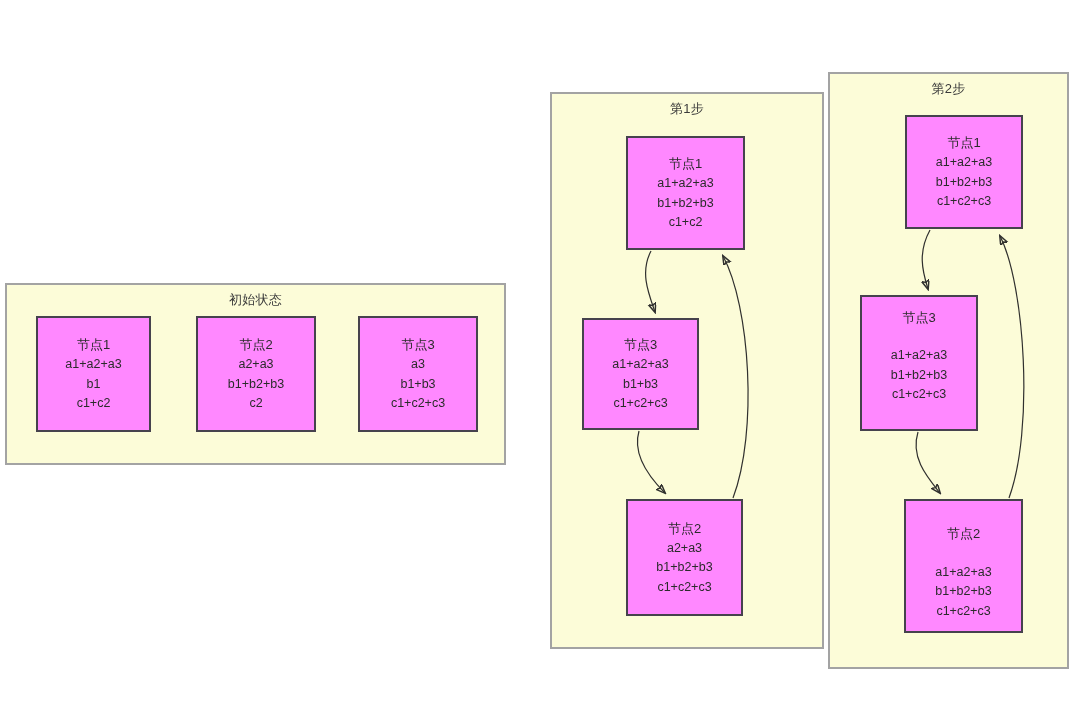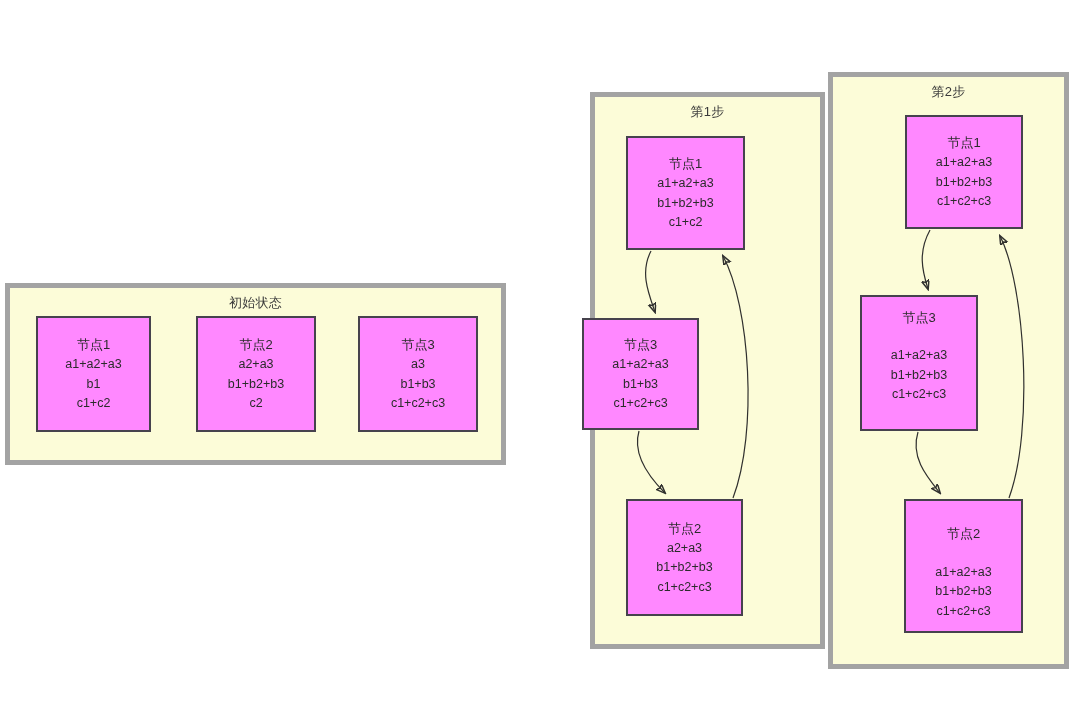--- a/index.html
+++ b/index.html
@@ -14,21 +14,21 @@
     font-family: "Liberation Sans", "DejaVu Sans", sans-serif;
     overflow: hidden;
   }
   .canvas {
     position: absolute;
     inset: 0;
   }
   .group {
     position: absolute;
     background: #fcfcd8;
-    border: 5px solid #a3a3a3;
+    border: 2px solid #a3a3a3;
     box-sizing: border-box;
   }
   .group-title {
     position: absolute;
     left: 0;
     right: 0;
     top: 6px;
     text-align: center;
     font-size: 13px;
     color: #3a3a3a;
@@ -93,21 +93,21 @@
     <span class="ln">c2</span>
   </div>
 
   <div class="node" style="left:358px; top:316px; width:120px; height:116px;">
     <span class="ln title">节点3</span>
     <span class="ln">a3</span>
     <span class="ln">b1+b3</span>
     <span class="ln">c1+c2+c3</span>
   </div>
 
-  <div class="group" style="left:550px; top:92px; width:235px; height:557px;margin-left:40px;">
+  <div class="group" style="left:550px; top:92px; width:274px; height:557px;">
     <div class="group-title">第1步</div>
   </div>
 
   <div class="node" style="left:626px; top:136px; width:119px; height:114px;">
     <span class="ln title">节点1</span>
     <span class="ln">a1+a2+a3</span>
     <span class="ln">b1+b2+b3</span>
     <span class="ln">c1+c2</span>
   </div>
 

